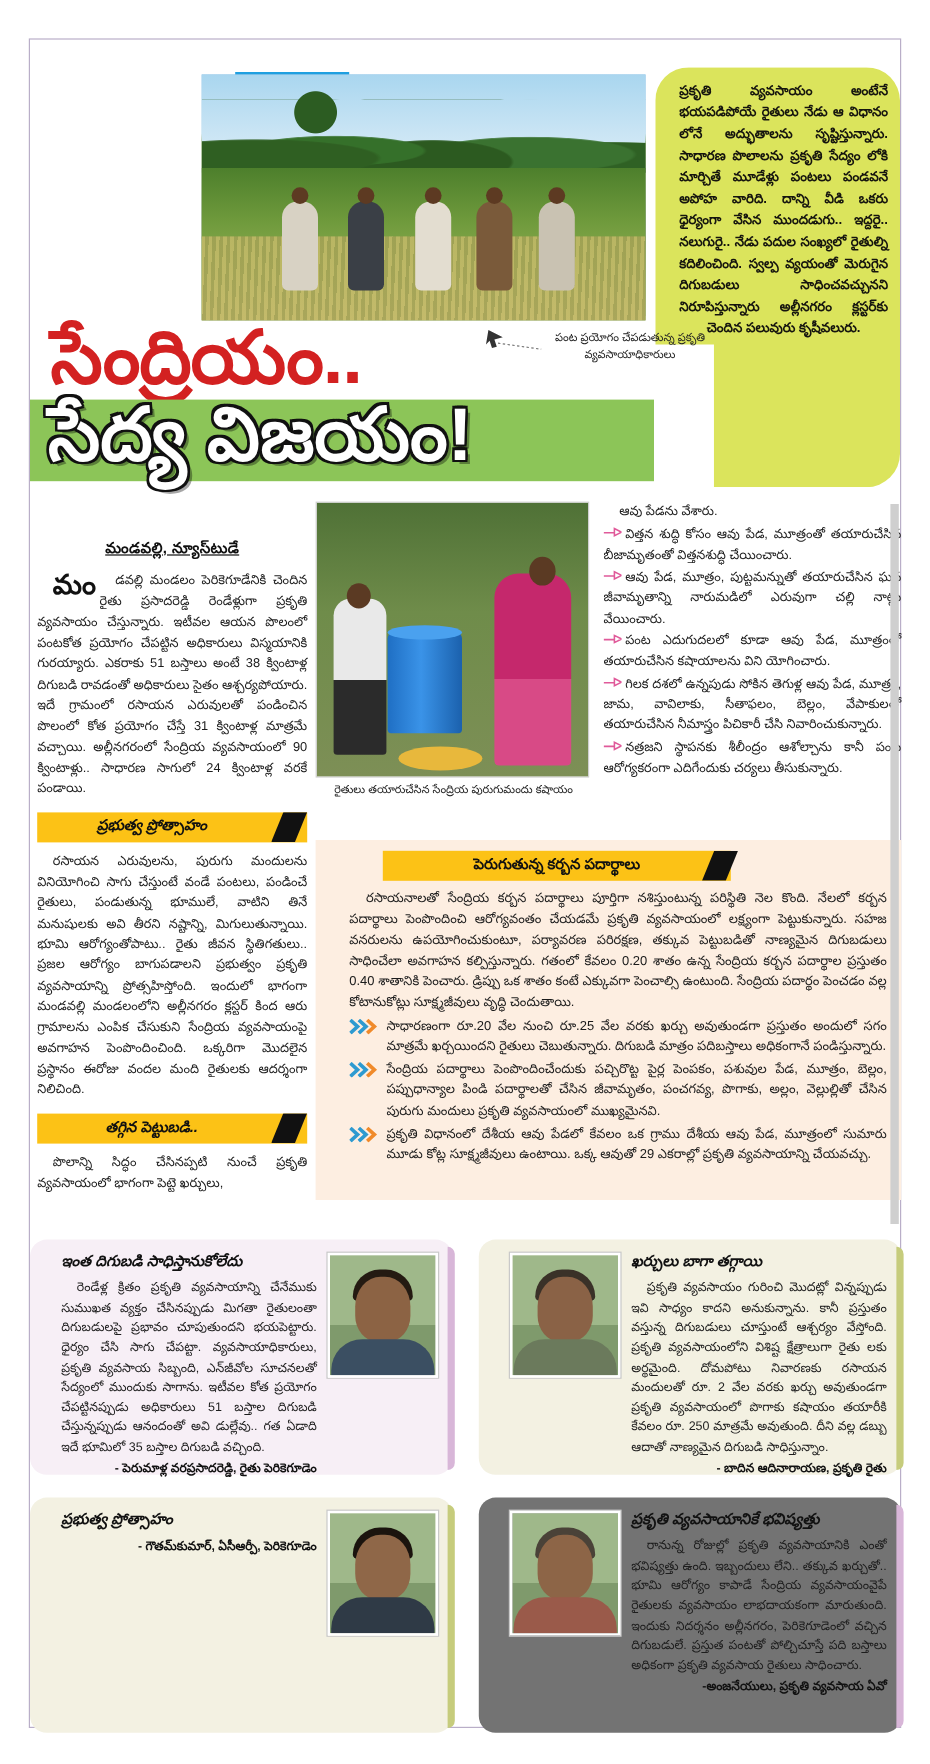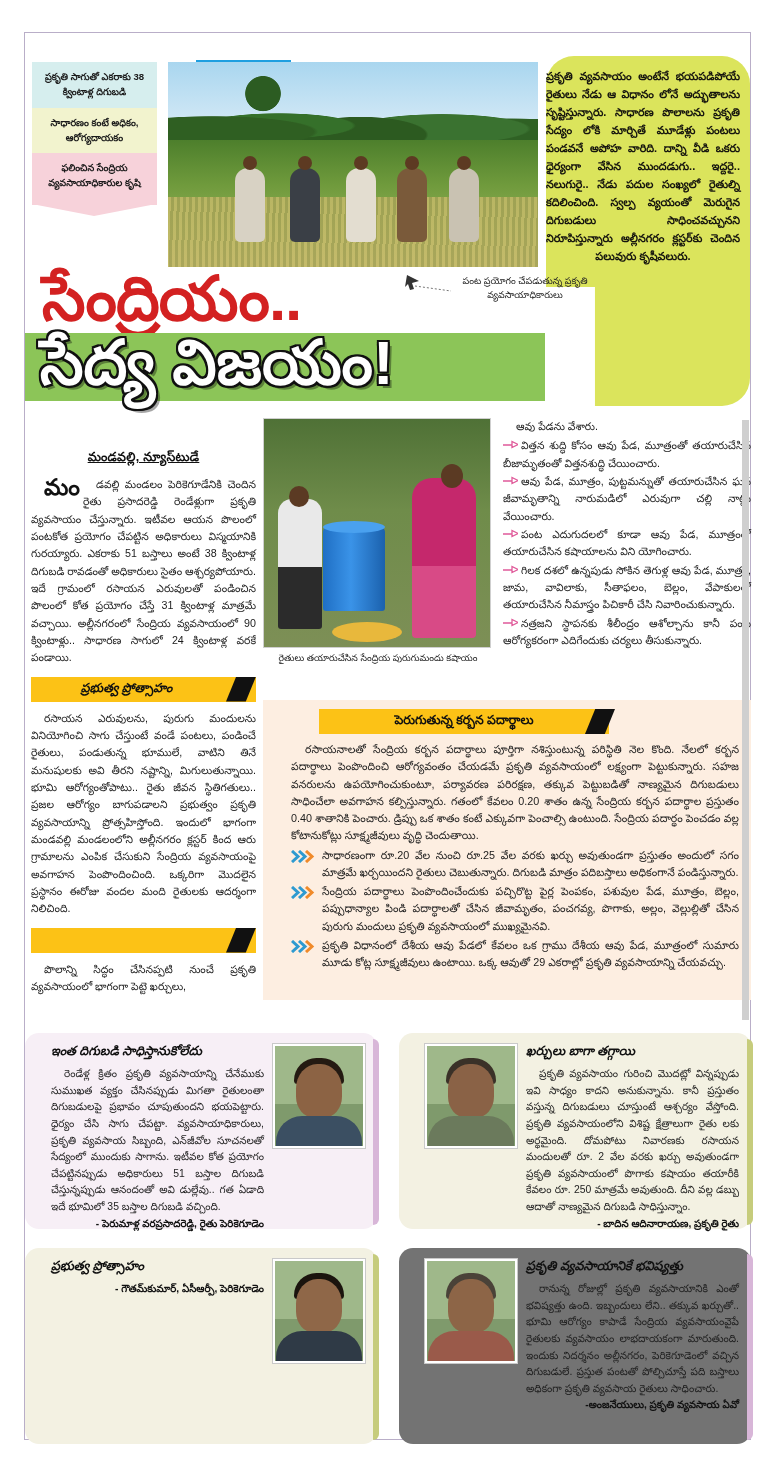--- a/index.html
+++ b/index.html
@@ -88,21 +88,21 @@
   .hp-head { position:absolute; left:50%; top:-12px; transform:translateX(-50%);
     width:14px; height:14px; border-radius:50%; background:#5d3a22; }
 
   
   .green-blob {
     position:absolute; left:546px; top:56px;
     width:204px; height:350px;
     background:#dbe45c;
     border-radius:28px 28px 28px 28px;
     clip-path: polygon(0% 0%, 100% 0%, 100% 100%, 24% 100%, 24% 66%, 0% 66%);
-    padding:12px 10px 0 0;
+    padding:12px 10px 0 20px;
   }
   .green-blob p {
     font-size:11.1px; font-weight:bold; color:#15140e;
     line-height:1.62; text-align:justify;
     text-align-last:center;
   }
 
   
   .headline-red {
     position:absolute; left:42px; top:268px;
@@ -264,25 +264,20 @@
 </head>
 <body>
 
 <div id="page">
   <div class="page-border"></div>
 
   <div class="masthead">
     <div class="mh-tag">ఈనాడు కృష్ణా</div>
   </div>
 
-  <div class="banners">
-    <div class="banner b1">ప్రకృతి సాగుతో ఎకరాకు 38 క్వింటాళ్ల దిగుబడి</div>
-    <div class="banner b2">సాధారణం కంటే అధికం, ఆరోగ్యదాయకం</div>
-    <div class="banner b3">ఫలించిన సేంద్రియ వ్యవసాయాధికారుల కృషి</div>
-  </div>
 
   <div class="hero-photo">
     <div class="hp-sky"></div>
     <div class="hp-trees"></div>
     <div class="hp-palm"></div>
     <div class="hp-field"></div>
     <div class="hp-crop"></div>
     <div class="hp-person" style="left:18%;background:#d8d2c4;">
         <span class="hp-head"></span>
       </div>
@@ -325,20 +320,21 @@
         <div class="flag"></div>
       <div class="lbl">ప్రభుత్వ ప్రోత్సాహం</div>
     </div>
     <div class="body-text">
       <p>రసాయన ఎరువులను, పురుగు మందులను వినియోగించి సాగు చేస్తుంటే వండే పంటలు, పండించే రైతులు, పండుతున్న భూములే, వాటిని తినే మనుషులకు అవి తీరని నష్టాన్ని, మిగులుతున్నాయి. భూమి ఆరోగ్యంతోపాటు.. రైతు జీవన స్థితిగతులు.. ప్రజల ఆరోగ్యం బాగుపడాలని ప్రభుత్వం ప్రకృతి వ్యవసాయాన్ని ప్రోత్సహిస్తోంది. ఇందులో భాగంగా మండవల్లి మండలంలోని అల్లీనగరం క్లస్టర్ కింద ఆరు గ్రామాలను ఎంపిక చేసుకుని సేంద్రియ వ్యవసాయంపై అవగాహన పెంపొందించింది. ఒక్కరిగా మొదలైన ప్రస్థానం ఈరోజు వందల మంది రైతులకు ఆదర్శంగా నిలిచింది.</p>
     </div>
 
     <div class="sec-banner">
       <div class="bg"></div>
         <div class="flag"></div>
+      <div class="lbl">తగ్గిన పెట్టుబడి..</div>
     </div>
     <div class="body-text">
       <p>పొలాన్ని సిద్ధం చేసినప్పటి నుంచే ప్రకృతి వ్యవసాయంలో భాగంగా పెట్టె ఖర్చులు,</p>
     </div>
   </div>
 
   <div class="col-mid">
     <div class="mid-photo">
       <div class="mp-bg"></div>
       <div class="mp-man"></div>

